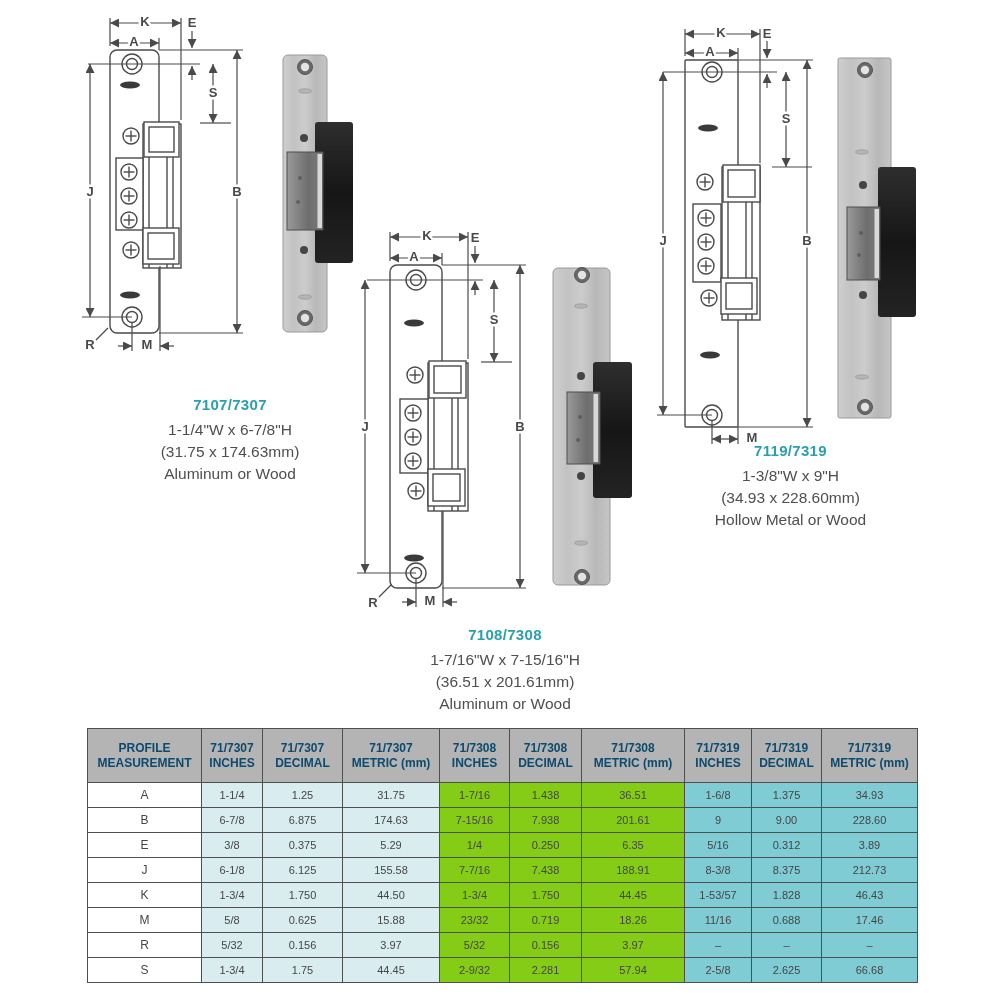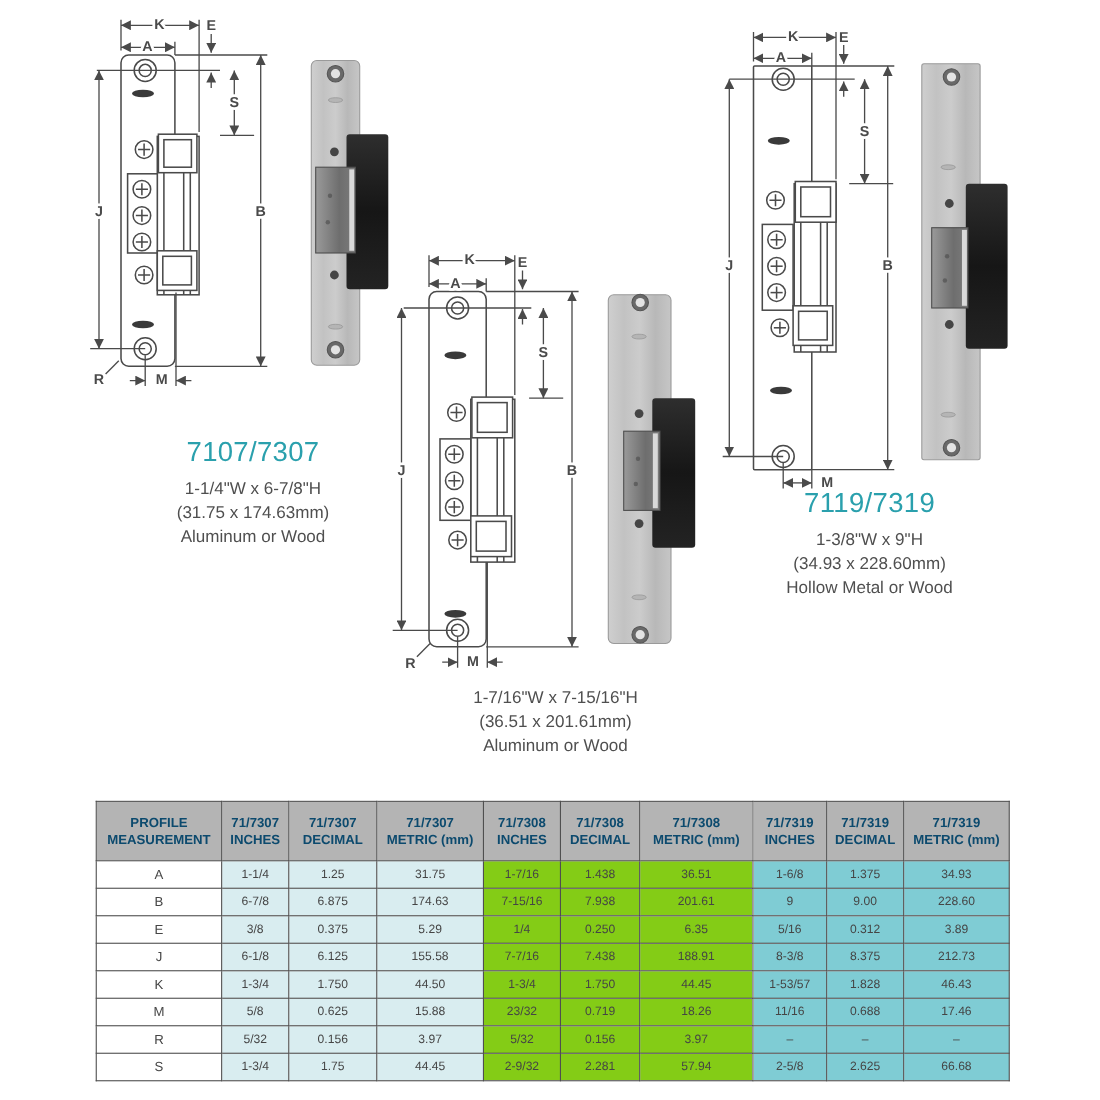--- a/index.html
+++ b/index.html
@@ -4,21 +4,21 @@
 <style>
   html,body{margin:0;padding:0;background:#fff;}
   .sheet{position:relative;width:1000px;height:1000px;background:#ffffff;font-family:"Liberation Sans",sans-serif;overflow:hidden;}
   .abs{position:absolute;}
   svg text{font-family:"Liberation Sans",sans-serif;}
   .dlabel{font-size:13px;font-weight:700;fill:#4a4a4a;text-anchor:middle;dominant-baseline:middle;paint-order:stroke;stroke:#ffffff;stroke-width:5px;stroke-linejoin:round;}
   .dline{stroke:#4a4a4a;stroke-width:1.2;fill:none;}
   .part{stroke:#4a4a4a;stroke-width:1.4;fill:#ffffff;}
   .partn{stroke:#4a4a4a;stroke-width:1.4;fill:none;}
   .plabel{text-align:center;line-height:1.42;}
-  .plabel .title{font-size:25px;font-weight:400;color:var(--accent,#2aa0ad);letter-spacing:.3px;margin-bottom:4px;}
+  .plabel .title{font-size:15px;font-weight:700;color:var(--accent,#2aa0ad);letter-spacing:.3px;margin-bottom:4px;}
   .plabel .ln{font-size:15.5px;color:#4f4f4f;font-weight:500;}
   table.spec{border-collapse:collapse;table-layout:fixed;}
   .spec th,.spec td{border:1.6px solid #4f4f4f;text-align:center;vertical-align:middle;padding:0;overflow:hidden;}
   .spec thead th{background:var(--hdr,#b4b4b4);font-size:12px;font-weight:700;color:#0c4a6e;line-height:1.25;height:53px;}
   .spec td{font-size:11px;color:#454545;font-weight:500;height:24px;}
   .spec td.rowlabel{font-size:12px;background:#ffffff;}
   .g1{background:var(--pale,#d9edf0);margin-left:28px;}
   .g2{background:#84cc16;}
   .g3{background:var(--teal,#7fccd4);}
 </style>
@@ -207,20 +207,21 @@
     <circle cx="30" cy="178" r="2" fill="#4a4a4a" opacity="0.6"></circle>
     <circle cx="33" cy="114" r="4" fill="#454545"></circle>
     <circle cx="33" cy="214" r="4" fill="#454545"></circle>
     <circle cx="34" cy="13" r="7.5" fill="#696969" stroke="#555"></circle>
     <circle cx="34" cy="13" r="4.2" fill="#e3e3e3"></circle>
     <circle cx="34" cy="315" r="7.5" fill="#696969" stroke="#555"></circle>
     <circle cx="34" cy="315" r="4.2" fill="#e3e3e3"></circle>
   </svg>
 
   <div class="plabel abs" style="left:405px;top:624px;width:200px">
+    <div class="title">7108/7308</div>
     <div class="ln">1-7/16"W x 7-15/16"H</div>
     <div class="ln">(36.51 x 201.61mm)</div>
     <div class="ln">Aluminum or Wood</div>
   </div>
 
   <svg class="abs" style="left:655px;top:10px" width="165" height="450" viewBox="0 0 165 450">
     <g>
       <rect class="partn" x="30" y="50" width="53" height="367" rx="1"></rect>
       <circle class="partn" cx="57" cy="62" r="10"></circle>
       <circle class="partn" cx="57" cy="62" r="5.5"></circle>

